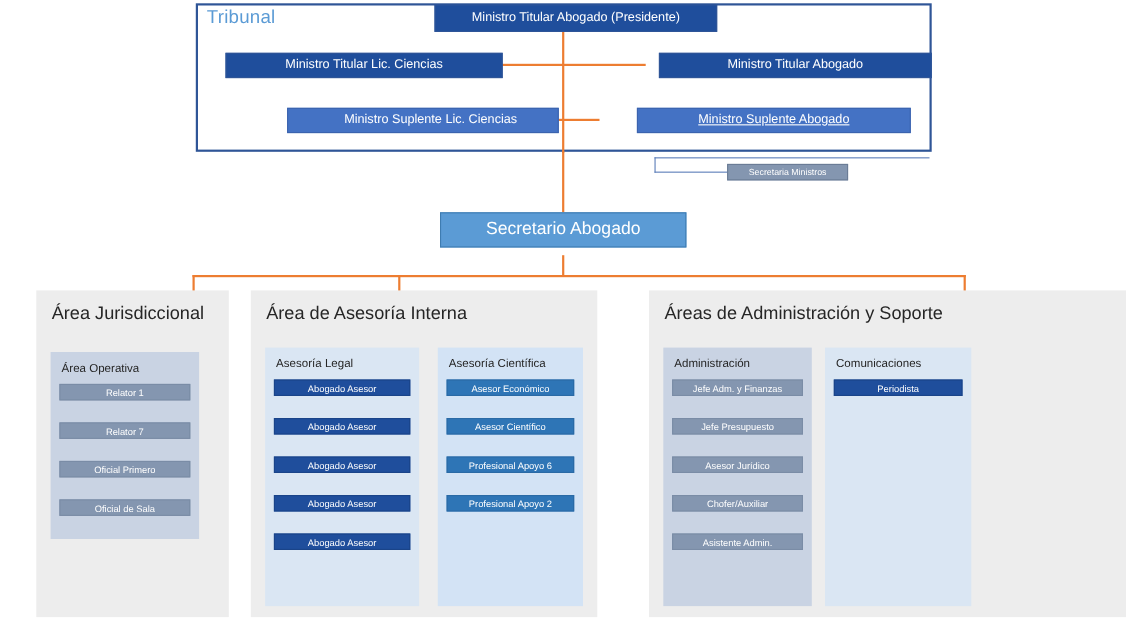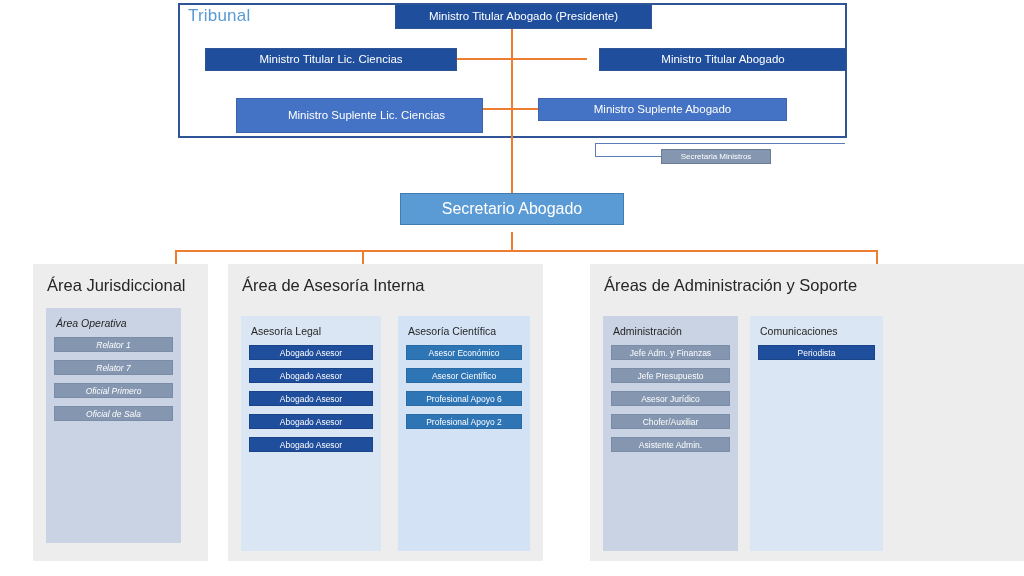--- a/index.html
+++ b/index.html
@@ -38,22 +38,22 @@
     font-size: 11.5px; line-height: 1.1;
     border: 1px solid #2F5597;
     margin-left: 12px;
   }
   .chip-dark   { background: #1F4E9C; }
   .chip-mid    { background: #4472C4; border-color: #3B63AE; }
 
   #m-presidente { left: 383px; top: 4px;  width: 257px; height: 25px; }
   #m-tit-lic    { left: 193px; top: 48px; width: 252px; height: 23px; }
   #m-tit-abo    { left: 587px; top: 48px; width: 248px; height: 23px; }
-  #m-sup-lic    { left: 224px; top: 98px; width: 247px; height: 35px; padding-left: 14px; }
-  #m-sup-abo    { left: 526px; top: 98px; width: 249px; height: 23px; }
+  #m-sup-lic    { left: 249px; top: 98px; width: 247px; height: 23px; padding-left: 14px; }
+  #m-sup-abo    { left: 567px; top: 98px; width: 249px; height: 23px; text-decoration: underline; }
 
   
   .oline { background: #ED7D31; }
   .overt { width: 2px; }
   .ohorz { height: 2px; }
 
   #ln-pres-down  { left: 511px; top: 29px;  height: 110px; }
   #ln-tit-h      { left: 445px; top: 58px;  width: 142px; }
   #ln-sup-h      { left: 480px; top: 108px; width: 65px; }
 
@@ -99,36 +99,36 @@
   .sub-panel { position: absolute; }
   .sub-gray  { background: #C9D3E3; }
   .sub-blue  { background: #DAE6F3; }
   .sub-blue2 { background: #D3E3F5; }
   .sub-title {
     position: absolute; left: 10px; top: 9px;
     font-size: 10.5px; color: #262626; white-space: nowrap;
   }
   .sub-body {
     position: absolute; left: 8px; top: 29px; right: 8px;
-    display: flex; flex-direction: column; gap: 8px;
+    display: flex; flex-direction: column; gap: 20px;
   }
 
   
   .role {
     height: 15px;
     display: flex; align-items: center; justify-content: center;
     color: #ffffff; font-size: 8.5px; text-align: center;
     border: 1px solid rgba(255,255,255,.35);
   }
   .role-gray { background: #8496B0; border-color: #7A8CA6; }
   .role-navy { background: #1F4E9C; border-color: #1A4489; }
   .role-mid  { background: #2E75B6; border-color: #2A6AA5; }
 
   
-  #sp-area-operativa     { left: 13px;  top: 44px; width: 135px; height: 235px; font-style: italic; }
+  #sp-area-operativa     { left: 13px;  top: 56px; width: 135px; height: 170px; }
   #sp-asesoria-legal     { left: 13px;  top: 52px; width: 140px; height: 235px; }
   #sp-asesoria-cientifica{ left: 170px; top: 52px; width: 132px; height: 235px; }
   #sp-administracion     { left: 13px;  top: 52px; width: 135px; height: 235px; }
   #sp-comunicaciones     { left: 160px; top: 52px; width: 133px; height: 235px; }
   #sp-informatica        { left: 305px; top: 52px; width: 138px; height: 235px; }
 </style>
 </head>
 <body>
 
 <div id="canvas">

